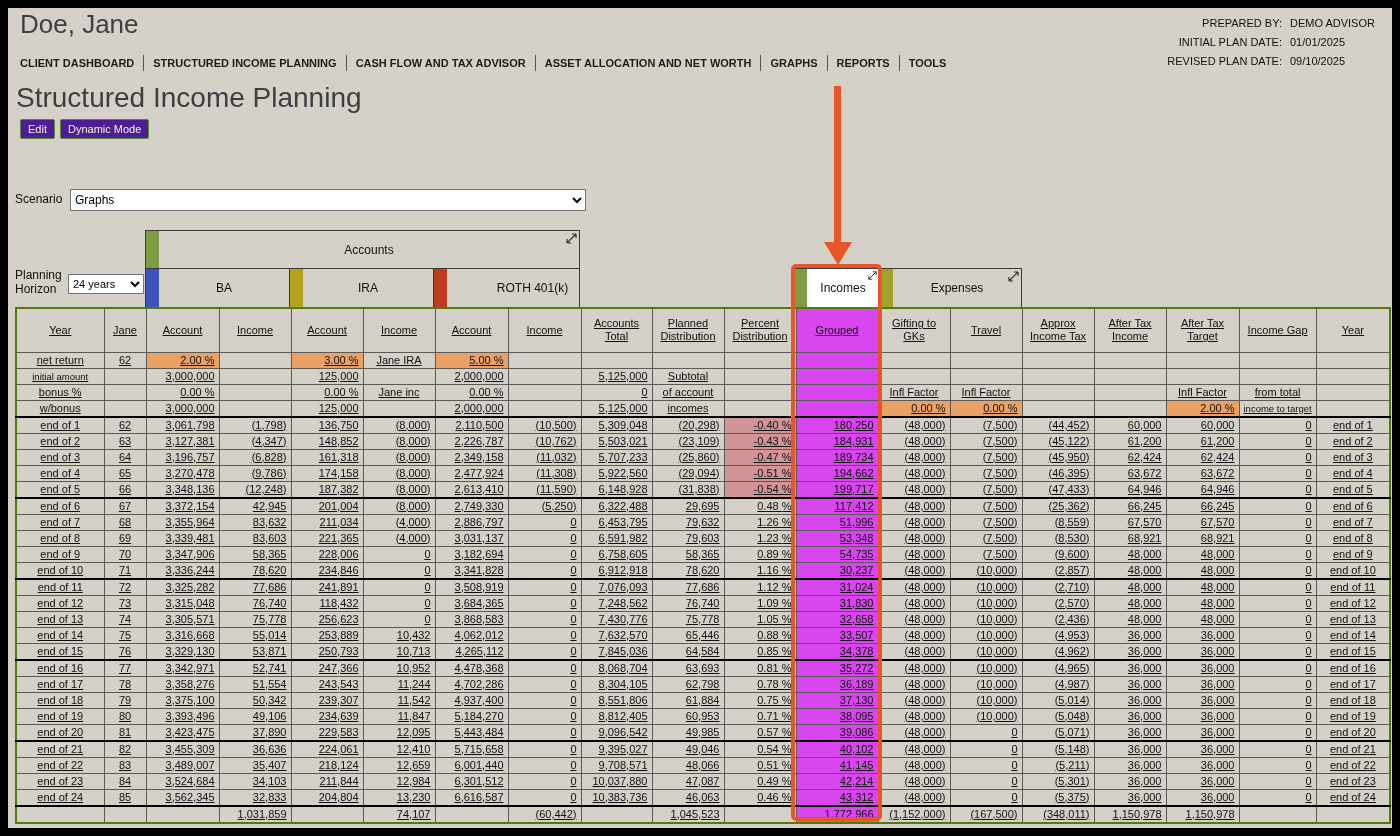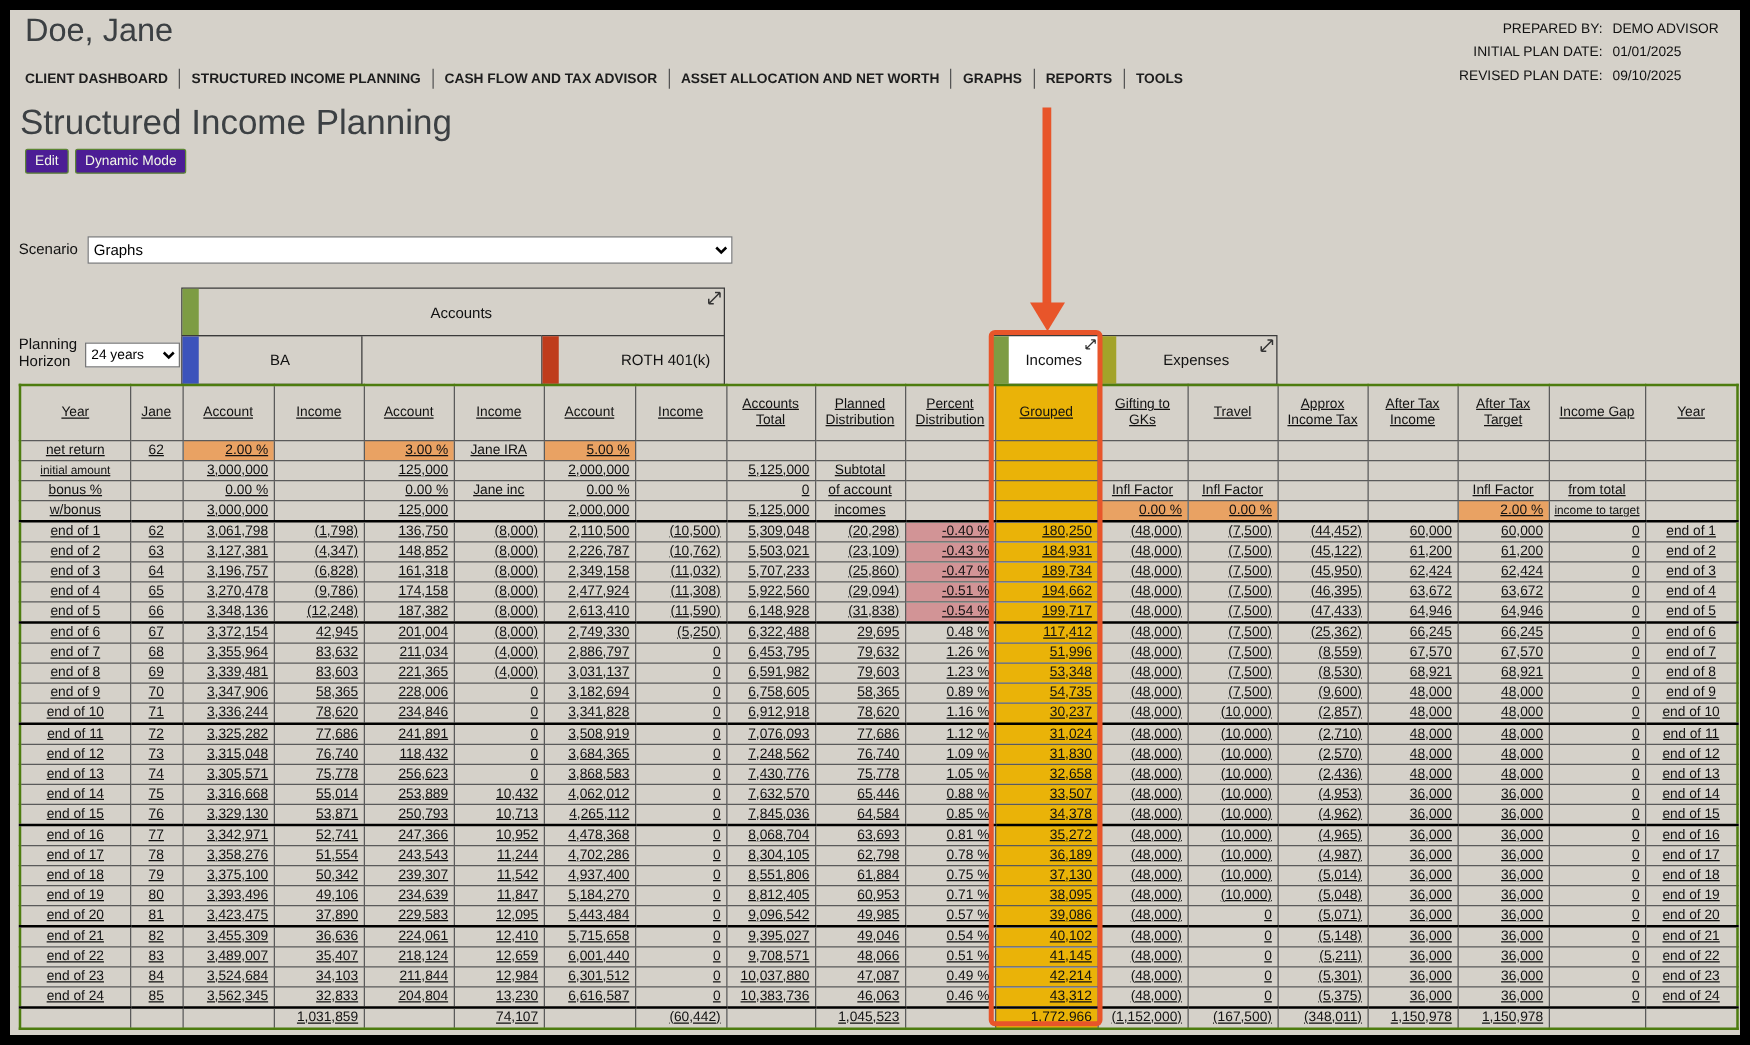--- a/index.html
+++ b/index.html
@@ -57,21 +57,21 @@
   .ptable { position: absolute; left: 7px; top: 299px; border-collapse: collapse;
             table-layout: fixed; font-size: 11px; color: #111; border: 2px solid #4d7c0f; text-decoration: underline; }
   .ptable th, .ptable td { border: 1px solid #5a5a5a; overflow: hidden; white-space: nowrap; }
   .ptable th { height: 44px; font-weight: 400; font-size: 11px; line-height: 13px;
                text-align: center; white-space: normal; padding: 2px; vertical-align: middle; }
   .ptable td { height: 15px; line-height: 15px; padding: 0 4px; }
   .ptable .num { text-align: right; }
   .ptable .ctr { text-align: center; }
   .ptable .hl  { background: #e9a263; }
   .ptable .neg { background: #d29496; }
-  .ptable .grp { background: #eab308; }
+  .ptable .grp { background: #d946ef; }
   .ptable tr.hline td { border-bottom: 2px solid #000; }
   .ptable tfoot td { border-top: 2px solid #000; }
 
   .oa-shaft { position: absolute; left: 826px; top: 78px; width: 7px; height: 158px;
               background: #e8552a; z-index: 6; pointer-events: none; }
   .oa-head  { position: absolute; left: 816px; top: 234px; width: 0; height: 0; z-index: 6;
               border-left: 14px solid transparent; border-right: 14px solid transparent;
               border-top: 23px solid #e8552a; pointer-events: none; }
   .oa-box   { position: absolute; left: 783px; top: 256px; width: 91px; height: 557px;
               border: 4px solid #e8552a; border-radius: 5px; z-index: 5; pointer-events: none; }
@@ -128,20 +128,24 @@
     <div class="band accounts-band">
       <div class="chip chip-green"></div>
       <div class="band-label">Accounts</div>
       <span class="expand">
         <svg width="11" height="11" viewBox="0 0 11 11">
             <path d="M1 10 L10 1 M10 1 H6 M10 1 V5 M1 10 H5 M1 10 V6" stroke="#333" stroke-width="1.2" fill="none"></path>
           </svg>
       </span>
     </div>
 
+    <div class="band ira-band">
+      <div class="chip chip-yellow"></div>
+      <div class="band-label">IRA</div>
+    </div>
 
     <div class="band roth-band">
       <div class="chip chip-red"></div>
       <div class="band-label">ROTH 401(k)</div>
     </div>
 
     <div class="band incomes-band">
       <div class="chip chip-green"></div>
       <div class="band-label">Incomes</div>
       <span class="expand">

